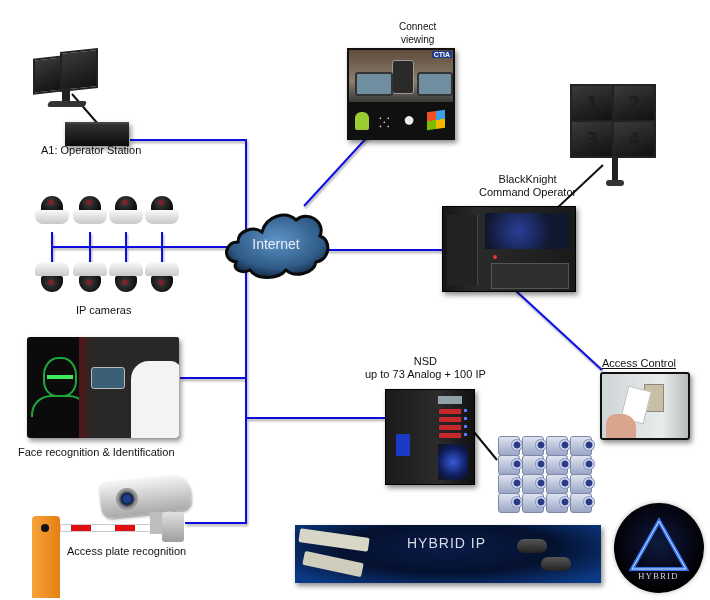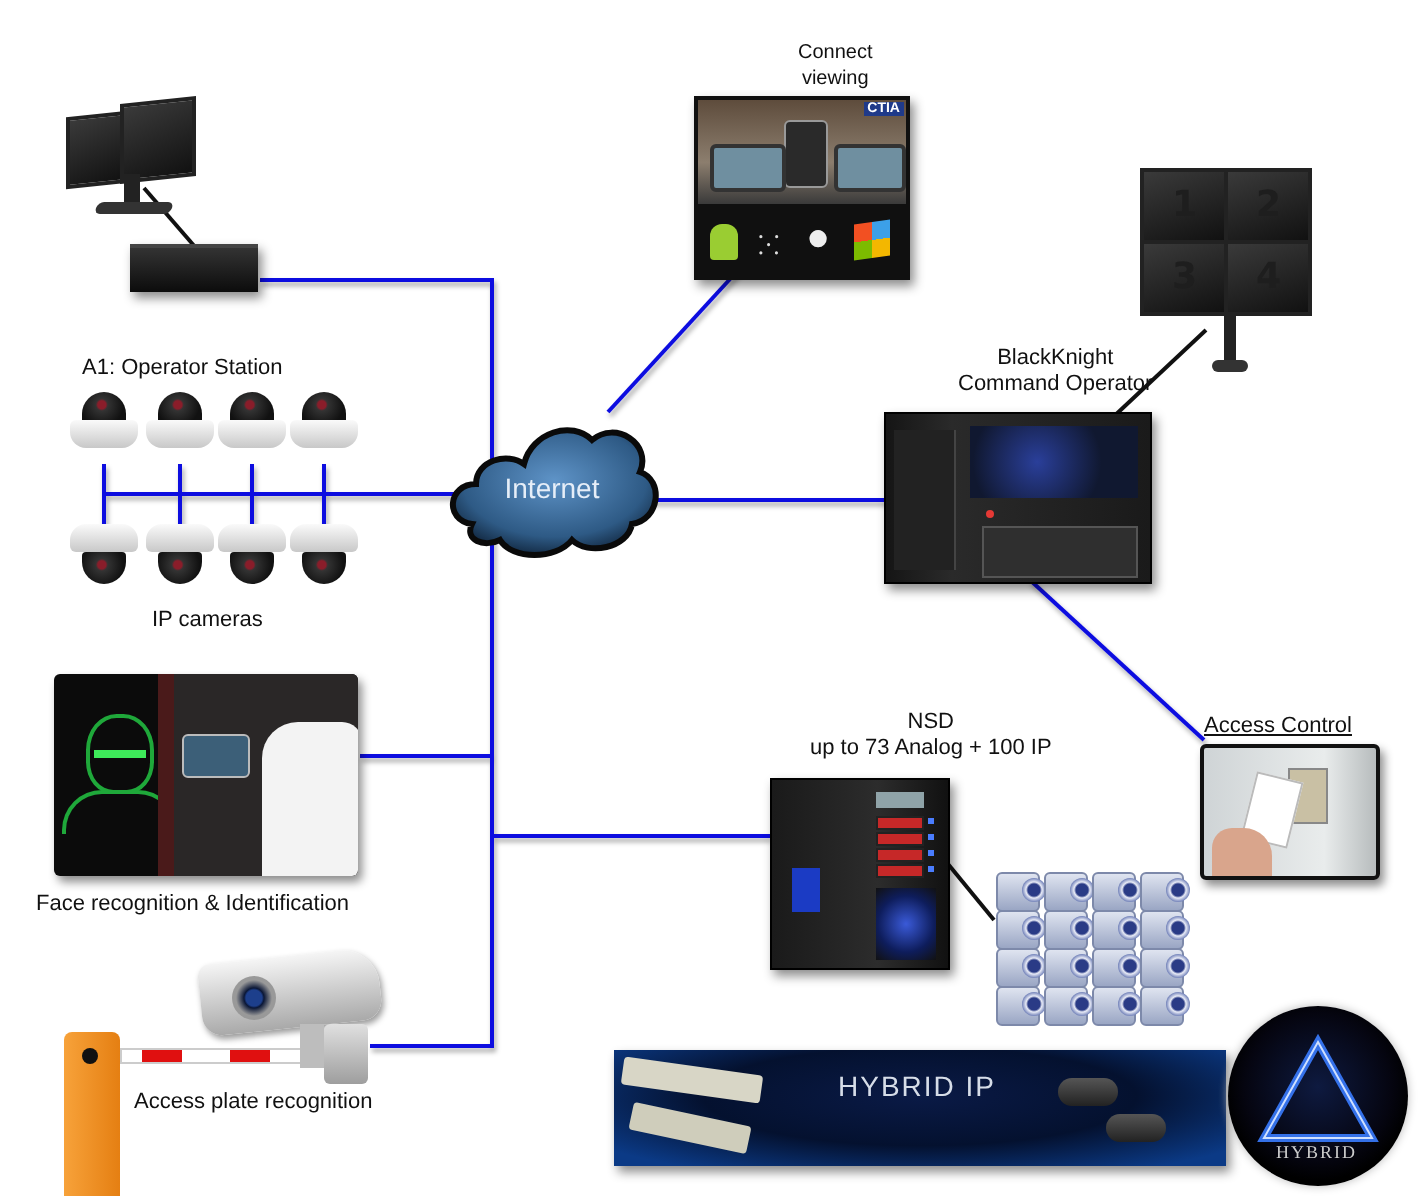--- a/index.html
+++ b/index.html
@@ -56,21 +56,21 @@
   </g>
 </svg>
 
 <div class="abs" style="left:30px;top:45px;width:110px;height:100px;">
   <div class="monitor" style="left:3px;top:12px;width:27px;height:32px;transform:skewY(-6deg);"></div>
   <div class="monitor" style="left:30px;top:5px;width:34px;height:36px;transform:skewY(-6deg);"></div>
   <div class="abs" style="left:32px;top:42px;width:8px;height:16px;background:#222;"></div>
   <div class="abs" style="left:18px;top:56px;width:38px;height:6px;background:#333;border-radius:3px;transform:skewX(-20deg);"></div>
   <div class="abs shadow" style="left:35px;top:77px;width:64px;height:22px;background:linear-gradient(#333,#0c0c0c);border-top:2px solid #444;"></div>
 </div>
-<div class="label" style="left:41px;top:144px;margin-top:34px;">A1: Operator Station</div>
+<div class="label" style="left:41px;top:144px;">A1: Operator Station</div>
 
 <div class="label" style="left:399px;top:20px;font-size:10px;">
   <div>Connect</div>
   <div>viewing</div>
 </div>
 <div class="abs shadow" style="left:347px;top:48px;width:108px;height:92px;background:#101010;">
   <div class="abs" style="left:2px;top:2px;width:104px;height:52px;background:linear-gradient(#5e4c3c,#8c7e6e 60%,#3a3a3a);"></div>
   <div class="abs" style="right:3px;top:3px;font-size:7px;font-weight:bold;color:#fff;background:#1f3a8a;padding:0 2px;">CTIA</div>
   <div class="abs" style="left:45px;top:12px;width:20px;height:32px;background:#2a2a2a;border:1px solid #999;border-radius:3px;"></div>
   <div class="abs" style="left:8px;top:24px;width:34px;height:20px;background:#6f8fa0;border:2px solid #333;border-radius:3px;"></div>
@@ -161,21 +161,21 @@
   <div class="abs" style="left:16px;top:20px;width:30px;height:36px;border:2px solid #1fa83a;border-radius:45% 45% 40% 40%;"></div>
   <div class="abs" style="left:4px;top:58px;width:54px;height:20px;border:2px solid #1fa83a;border-bottom:none;border-radius:20px 20px 0 0;"></div>
   <div class="abs" style="left:20px;top:38px;width:26px;height:4px;background:#3eea5a;"></div>
   <div class="abs" style="left:52px;top:0px;width:8px;height:101px;background:#4a1a1a;"></div>
   <div class="abs" style="left:60px;top:0px;width:92px;height:101px;background:#2a2727;"></div>
   <div class="abs" style="left:64px;top:30px;width:32px;height:20px;background:#3c5f78;border:1px solid #bbb;border-radius:3px;"></div>
   <div class="abs" style="left:104px;top:24px;width:50px;height:80px;background:#f3f3f3;border-radius:18px 10px 0 0;"></div>
 </div>
 <div class="label" style="left:18px;top:446px;">Face recognition &amp; Identification</div>
 
-<div class="label" style="left:365px;top:355px;margin-left:40px;">
+<div class="label" style="left:365px;top:355px;">
   <div>NSD</div>
   <div>up to 73 Analog + 100 IP</div>
 </div>
 <div class="tower shadow" style="left:385px;top:389px;width:88px;height:94px;">
   <div class="bay" style="left:52px;top:18px;width:22px;"></div>
   <div class="bay" style="left:52px;top:26px;width:22px;"></div>
   <div class="bay" style="left:52px;top:34px;width:22px;"></div>
   <div class="bay" style="left:52px;top:42px;width:22px;"></div>
   <div class="led" style="left:78px;top:19px;"></div>
   <div class="led" style="left:78px;top:27px;"></div>
@@ -216,21 +216,21 @@
   <div class="abs" style="left:2px;top:44px;width:28px;height:82px;background:linear-gradient(90deg,#f7a23a,#e57f12);border-radius:4px 4px 0 0;"></div>
   <div class="abs" style="left:11px;top:52px;width:8px;height:8px;border-radius:50%;background:#111;"></div>
   <div class="abs" style="left:30px;top:52px;width:112px;height:6px;background:repeating-linear-gradient(90deg,#fff 0 10px,#e01010 10px 30px,#fff 30px 44px);border:1px solid #ccc;"></div>
   <div class="abs" style="left:70px;top:6px;width:90px;height:36px;background:linear-gradient(#f5f5f5,#a9a9a9);border-radius:6px 18px 10px 10px;transform:rotate(-6deg);box-shadow:1px 2px 3px rgba(0,0,0,0.4);"></div>
   <div class="abs" style="left:86px;top:16px;width:22px;height:22px;border-radius:50%;background:radial-gradient(circle,#1d3f8c 0 4px,#0b1736 5px,#999 9px);"></div>
   <div class="abs" style="left:120px;top:40px;width:12px;height:22px;background:#bdbdbd;"></div>
   <div class="abs" style="left:132px;top:40px;width:22px;height:30px;background:linear-gradient(#e0e0e0,#9e9e9e);border-radius:3px;"></div>
 </div>
 <div class="label" style="left:67px;top:545px;">Access plate recognition</div>
 
-<div class="abs shadow" style="left:307px;top:525px;width:306px;height:58px;background:radial-gradient(ellipse at 50% 40%,#0a1a46 0,#04112f 50%,#0b3a86 90%);overflow:hidden;">
+<div class="abs shadow" style="left:295px;top:525px;width:306px;height:58px;background:radial-gradient(ellipse at 50% 40%,#0a1a46 0,#04112f 50%,#0b3a86 90%);overflow:hidden;">
   <div class="abs" style="left:4px;top:8px;width:70px;height:14px;background:#d8d6c6;border-radius:2px;transform:rotate(8deg);"></div>
   <div class="abs" style="left:8px;top:32px;width:60px;height:14px;background:#cfcdbb;border-radius:2px;transform:rotate(12deg);"></div>
   <div class="abs" style="left:112px;top:10px;color:#d6dde8;font-size:14px;letter-spacing:1px;">HYBRID IP</div>
   <div class="abs" style="left:222px;top:14px;width:30px;height:14px;background:linear-gradient(#555,#222);border-radius:7px;"></div>
   <div class="abs" style="left:246px;top:32px;width:30px;height:14px;background:linear-gradient(#555,#222);border-radius:7px;"></div>
 </div>
 
 <div class="abs" style="left:614px;top:503px;width:90px;height:90px;border-radius:50%;background:radial-gradient(circle at 50% 45%,#0e1a40 0,#050510 55%,#000 70%);box-shadow:0 0 5px #bbb;">
   <svg width="90" height="90">
     <polygon points="45,18 72,66 18,66" fill="none" stroke="#3a7cff" stroke-width="4" opacity="0.9"></polygon>

